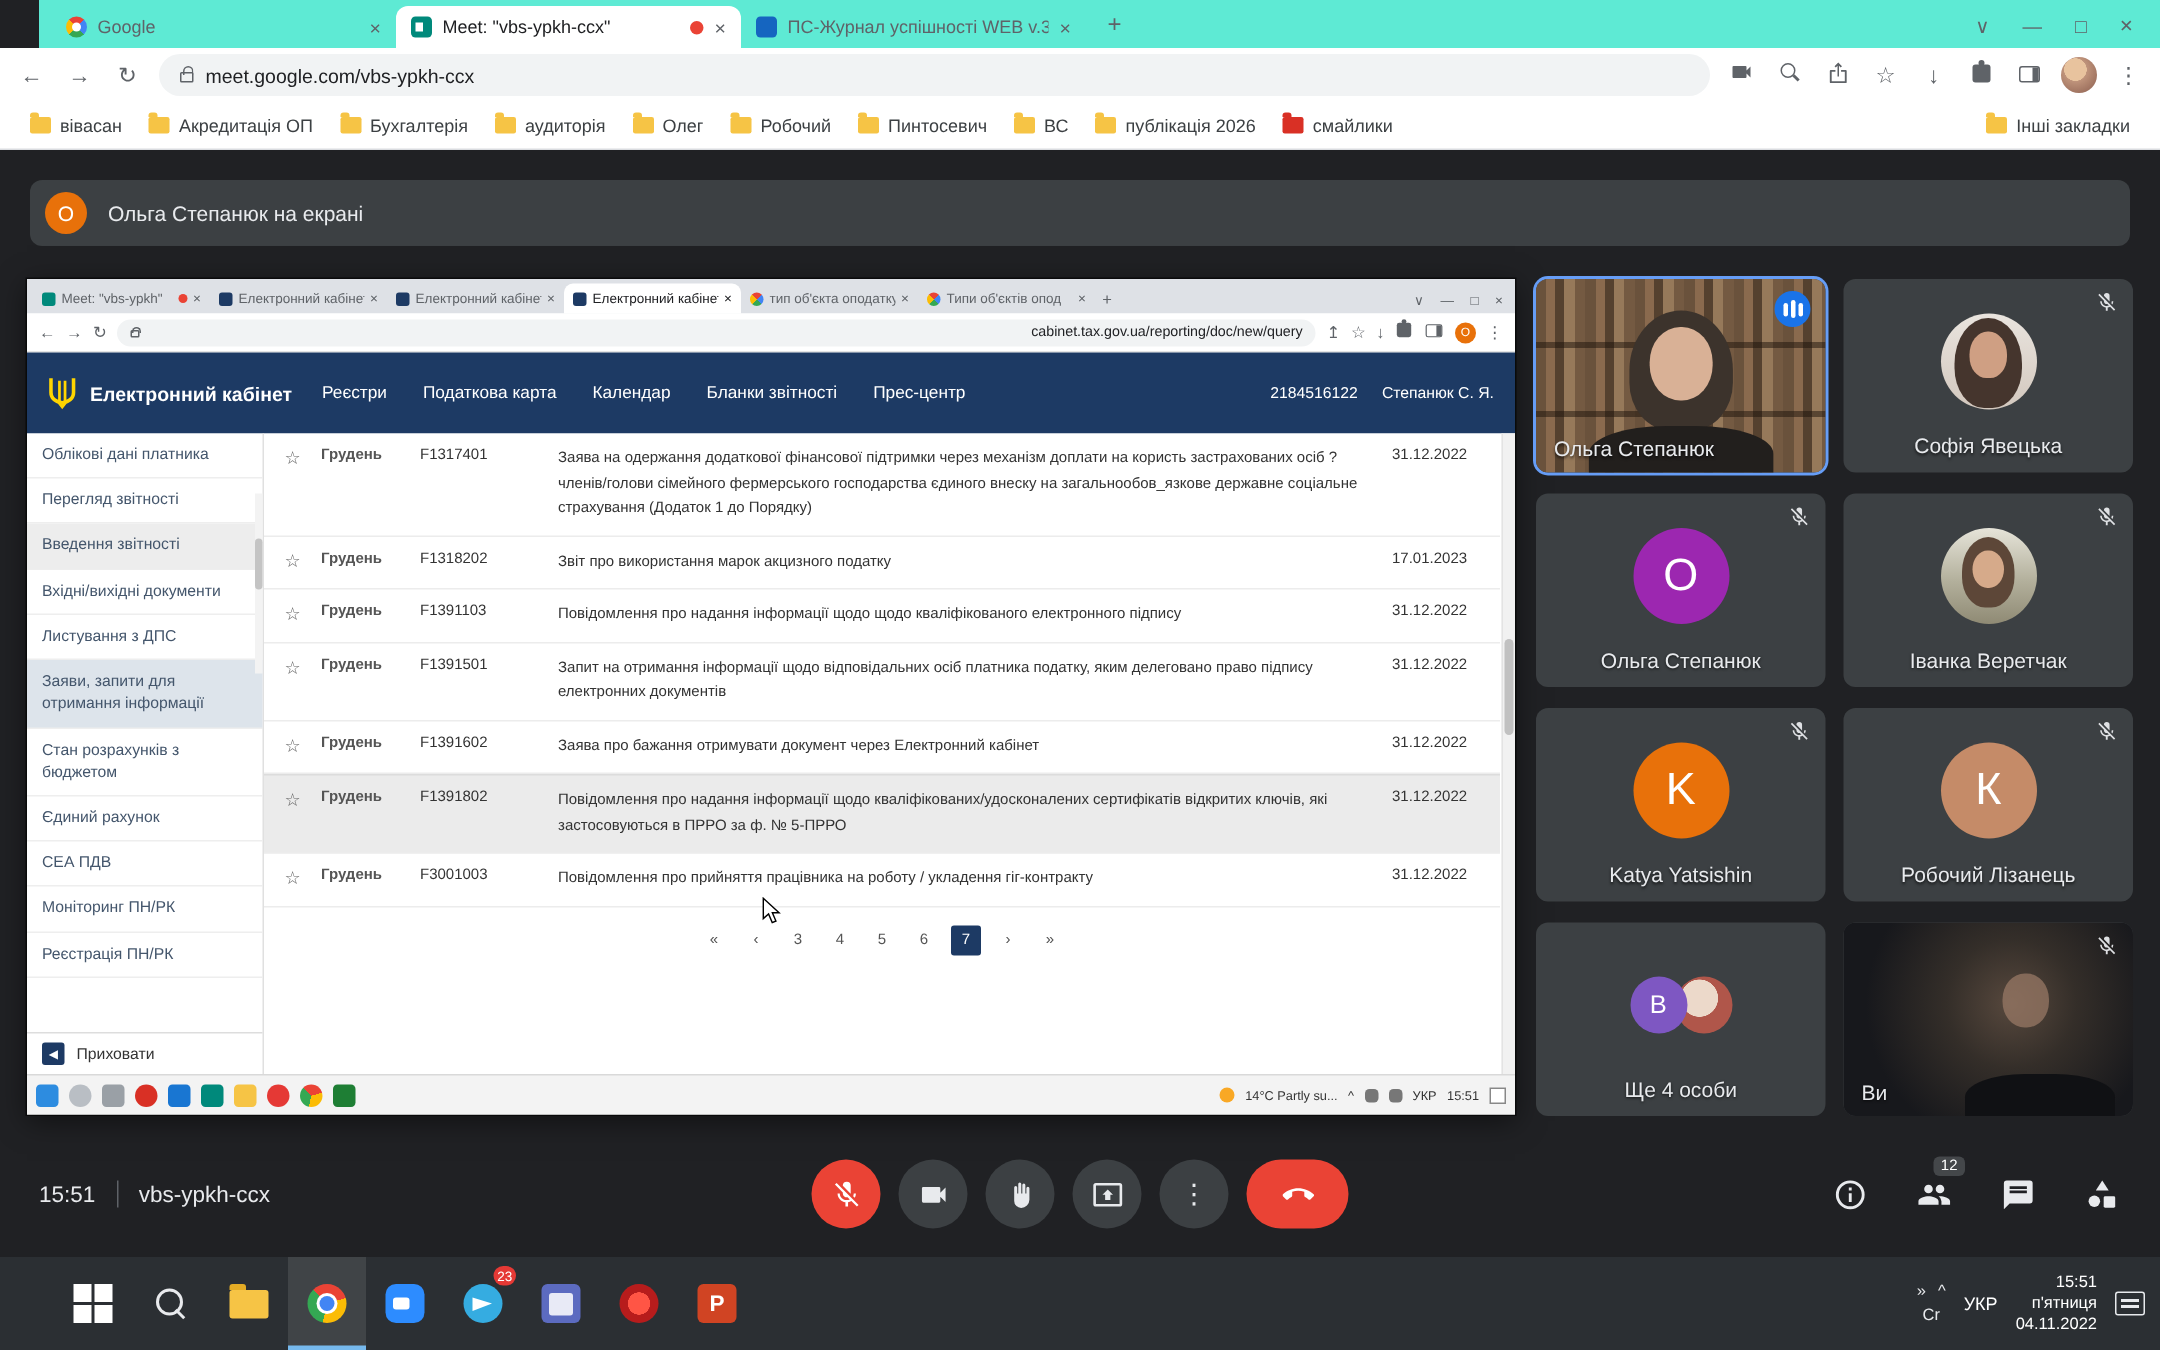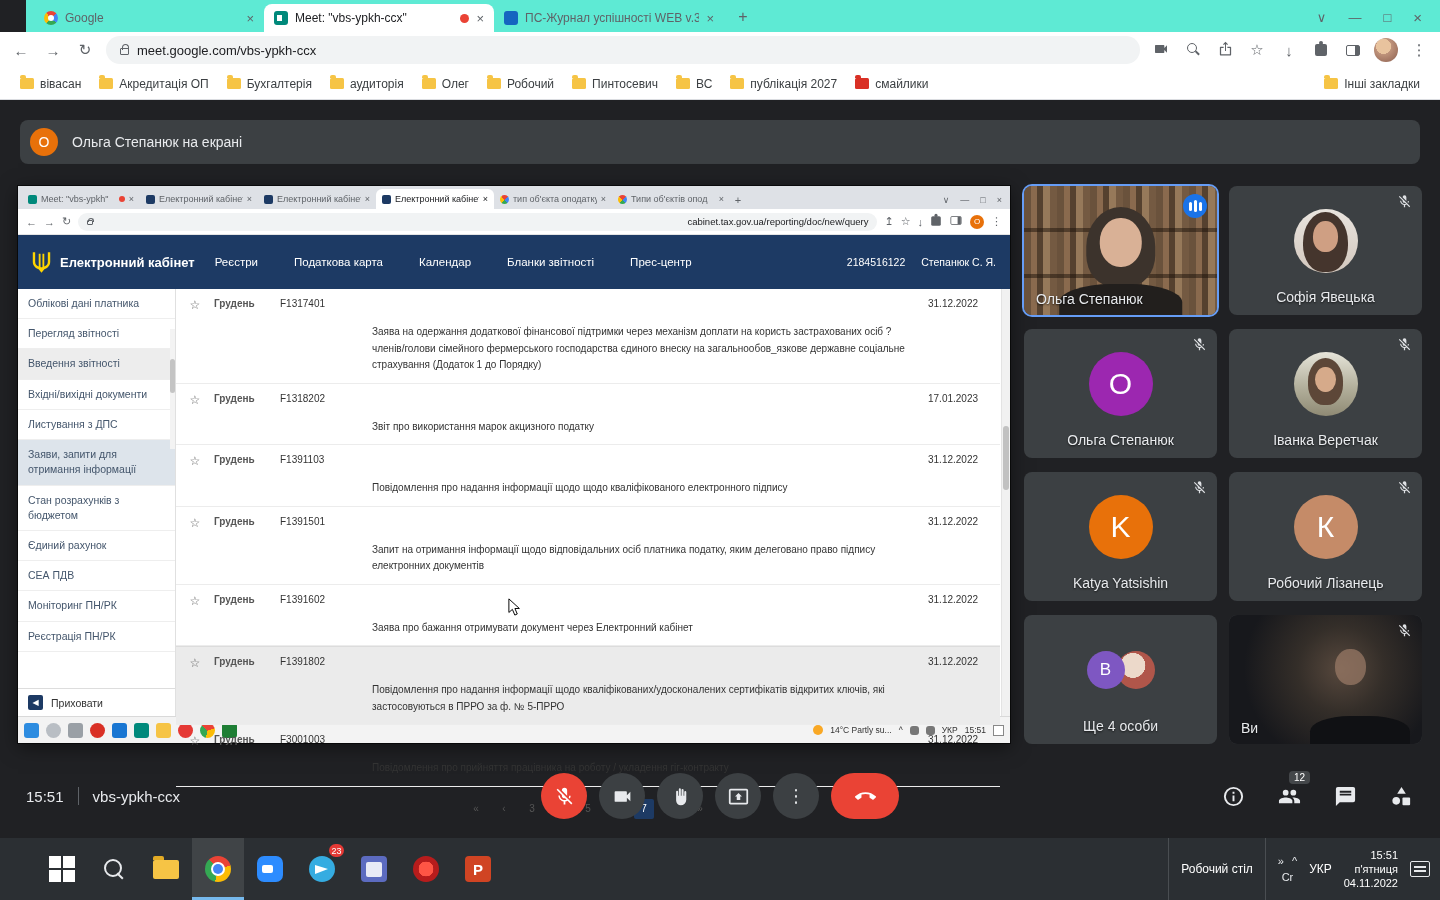--- a/index.html
+++ b/index.html
@@ -114,39 +114,39 @@
 .ss-plus { width:16px; text-align:center; font-size:11px; margin-bottom:3px; }
 .ss-winbtns { margin-left:auto; display:flex; gap:11px; align-items:center; font-size:9px; padding-right:4px; margin-bottom:4px; }
 .ss-addr { height:26px; background:#fff; display:flex; align-items:center; gap:7px; padding:0 8px; border-bottom:1px solid #e4e4e4; flex:none; }
 .ss-addr .ico { color:#5f6368; font-size:11px; }
 .ss-pill { flex:1; height:18px; background:#f1f3f4; border-radius:9px; font-size:9.5px; color:#202124; display:flex; align-items:center; padding:0 9px; gap:5px;justify-content:space-between; }
 .ss-lock { width:6px; height:5px; border:1px solid #5f6368; border-radius:1px; position:relative; margin-top:2px; }
 .ss-lock::before { content:''; position:absolute; top:-3px; left:0px; width:4px; height:3px; border:1px solid #5f6368; border-bottom:none; border-radius:3px 3px 0 0; }
 .ss-ava { width:14px; height:14px; border-radius:50%; background:#e8710a; color:#fff; font-size:8px; display:flex; align-items:center; justify-content:center; }
 .ss-header { height:54px; background:#1d3a64; display:flex; align-items:center; padding:0 14px; gap:20px; color:#fff; flex:none; }
 .ss-brand { display:flex; align-items:center; gap:9px; font-size:13px; font-weight:bold; white-space:nowrap; }
-.ss-nav { display:flex; gap:36px; font-size:11.5px; }
+.ss-nav { display:flex; gap:24px; font-size:11.5px; }
 .ss-nav span { white-space:nowrap; }
 .ss-acct { margin-left:auto; display:flex; gap:16px; font-size:10.5px; align-items:center; white-space:nowrap; }
 .ss-body { flex:1; display:flex; min-height:0; background:#fff; position:relative; }
 .ss-side { width:158px; border-right:1px solid #e0e0e0; display:flex; flex-direction:column; font-size:10.5px; color:#44566c; position:relative; flex:none; }
 .ss-side-item { padding:7px 10px; border-bottom:1px solid #eee; line-height:1.45; }
 .ss-side-item.is-current { background:#ededed; }
 .ss-side-item.is-selected { background:#dde4eb; }
 .ss-side-scroll { position:absolute; right:0; top:40px; width:5px; height:120px; background:#f3f3f3; }
 .ss-side-scroll::after { content:''; position:absolute; top:30px; left:0; right:0; height:34px; background:#c4c4c4; border-radius:3px; }
 .ss-hide { margin-top:auto; border-top:1px solid #ddd; padding:6px 10px; display:flex; gap:8px; align-items:center; color:#333; }
 .ss-hide .sq { width:15px; height:15px; background:#1d3a64; color:#fff; font-size:8px; display:flex; align-items:center; justify-content:center; border-radius:2px; }
 .ss-main { flex:1; display:flex; flex-direction:column; min-width:0; padding-right:10px; }
 .ss-row { display:flex; border-bottom:1px solid #ececec; padding:9px 0; font-size:10px; color:#333; align-items:flex-start; }
 .ss-row.is-hover { background:#ebebeb; border-top:1px solid #dcdcdc; }
 .col-star { width:38px; text-align:center; color:#666; font-size:12px; line-height:1.3; flex:none; }
 .col-month { width:66px; color:#555; flex:none;font-weight:bold; }
 .col-code { width:92px; flex:none; }
-.col-desc { flex:1; line-height:1.65; padding-right:16px;margin-top:26px; }
+.col-desc { flex:1; line-height:1.65; padding-right:16px; }
 .col-date { width:72px; flex:none; }
 .ss-pagin { display:flex; justify-content:center; gap:8px; padding:12px 0; font-size:10px; color:#555; align-items:center; }
 .pg { min-width:20px; height:20px; display:flex; align-items:center; justify-content:center; border-radius:2px; }
 .pg.is-active { background:#1d3a64; color:#fff; }
 .ss-scroll { position:absolute; right:0; top:0; bottom:0; width:9px; background:#f1f1f1; border-left:1px solid #e3e3e3; }
 .ss-scroll .thumb { position:absolute; top:32%; height:64px; left:1px; right:1px; background:#c1c1c1; border-radius:4px; }
 .ss-taskbar { height:27px; background:#f3f3f3; border-top:1px solid #d9d9d9; display:flex; align-items:center; padding:0 6px; gap:7px; flex:none; }
 .ss-tb-ico { width:15px; height:15px; border-radius:3px; flex:none; }
 .ss-tb-right { margin-left:auto; display:flex; align-items:center; gap:7px; font-size:8.5px; color:#333; }
 .ss-sun { width:10px; height:10px; border-radius:50%; background:#f9a825; }
@@ -285,21 +285,21 @@
         <span>Пинтосевич</span>
       </div>
 
       <div class="bm">
         <span class="bm-ico"></span>
         <span>ВС</span>
       </div>
 
       <div class="bm">
         <span class="bm-ico"></span>
-        <span>публікація 2027</span>
+        <span>публікація 2026</span>
       </div>
 
       <div class="bm is-special">
         <span class="bm-ico"></span>
         <span>смайлики</span>
       </div>
     <div class="bm-spacer"></div>
       <div class="bm">
         <span class="bm-ico"></span>
         <span>Інші закладки</span>
@@ -777,23 +777,20 @@
           <span class="tb-media"></span>
         </div>
       <div class="tb-btn">
           <span class="tb-rec"></span>
         </div>
       <div class="tb-btn">
           <span class="tb-ppt">P</span>
         </div>
     </div>
     <div class="tb-right">
-      <div class="tb-desktop">
-          <span>Робочий стіл</span>
-        </div>
       <div class="tb-chevcol">
         <div class="tb-chevrow">
           <span>»</span>
           <span>^</span>
         </div>
         <span>Cr</span>
       </div>
       <span>УКР</span>
       <div class="tb-clock">
         <div>15:51</div>

